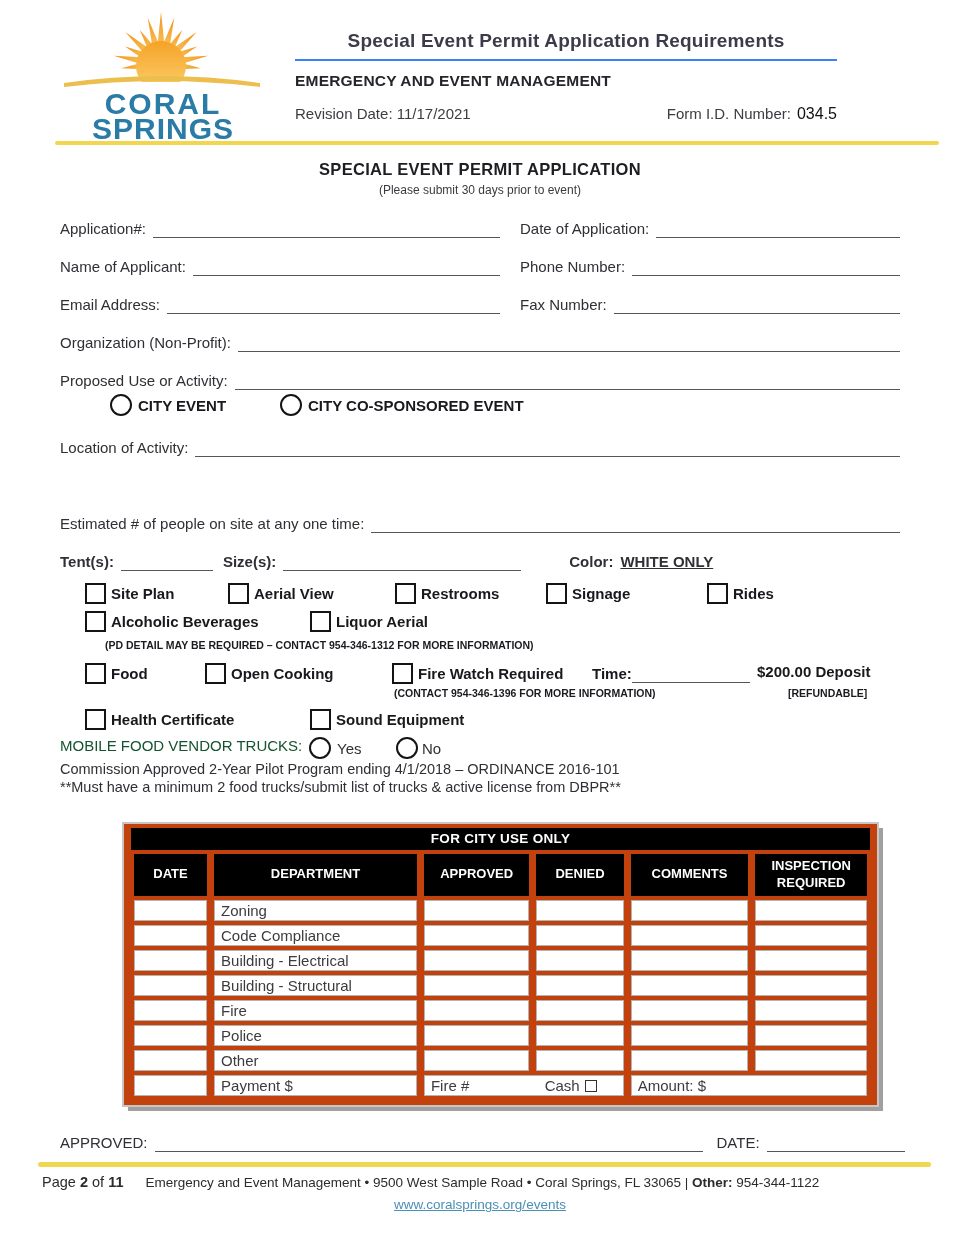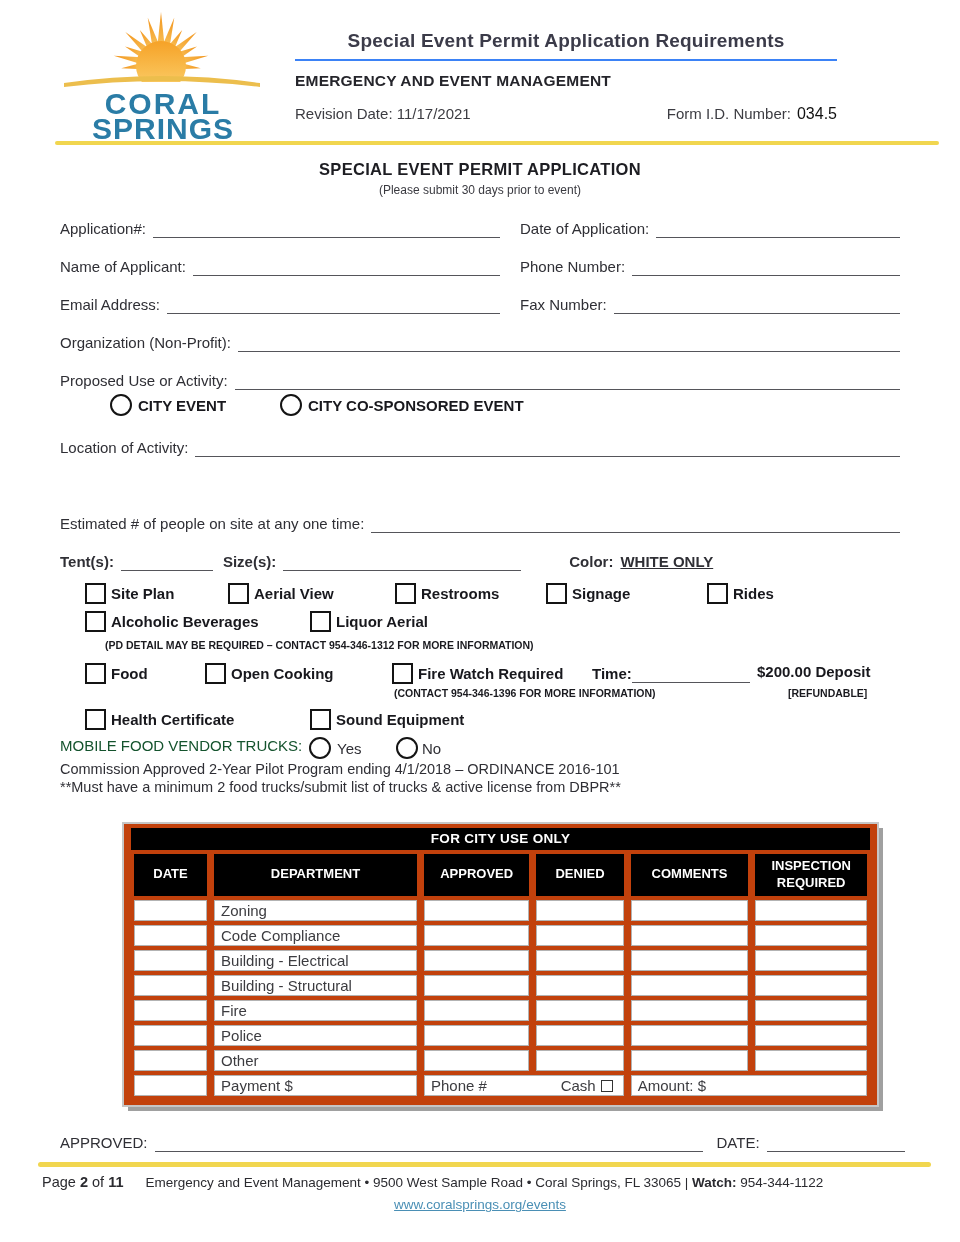--- a/index.html
+++ b/index.html
@@ -49,21 +49,21 @@
   
   .tableWrap { position:absolute; left:100px; top:822px; width:757px; background:#c2410c;
                border:2px solid #c6c6c6; padding:1px 3px 5px 3px;
                box-shadow:5px 5px 0 -1px #a0a0a0;margin-left:22px; }
   .tTitle { background:#000; color:#fff; text-align:center; font-weight:bold; font-size:13.5px;
             letter-spacing:0.3px; padding:3px 0 4px 0; margin:3px 4px 0 4px; }
   table.city { border-collapse:separate; border-spacing:7px 4px; width:100%; table-layout:fixed; }
   table.city th { background:#000; color:#fff; font-size:13px; font-weight:bold; text-align:center;
                   vertical-align:middle; padding:4px 1px; line-height:1.3; height:38px; }
   table.city td { border:1px solid #b3b3b3; height:21px; font-size:15px; color:#3c3c40;
-                  padding:1px 4px 1px 6px; background:#fff; vertical-align:middle; }
+                  padding:1px 20px 1px 6px; background:#fff; vertical-align:middle; }
   .paycell-flex { display:flex; justify-content:space-between; align-items:center; padding-right:6px; }
   .sq { width:12px; height:12px; border:1.6px solid #333; display:inline-block; margin-left:5px; vertical-align:-1px; }
 
   
   .footer1 { position:absolute; left:42px; right:28px; top:1174px; display:flex; align-items:baseline; font-size:13.5px; color:#2b2b30; }
   .pageblock { font-size:14.5px; margin-right:22px; white-space:nowrap; }
   .addr { white-space:nowrap; }
   .weblink { position:absolute; left:0; right:0; top:1197px; text-align:center; font-size:13.5px; }
   .weblink a { color:#4A8FB5; text-decoration:underline; }
 </style>
@@ -360,21 +360,21 @@
           <td></td>
           <td></td>
           <td></td>
           <td></td>
         </tr>
         <tr>
           <td></td>
           <td class="b" style="font-weight:normal">Payment $</td>
           <td colspan="2">
             <div class="paycell-flex">
-              <span>Phone #</span>
+              <span>Fire #</span>
               <span>
                 <span>Cash</span><span class="sq"></span>
               </span>
             </div>
           </td>
           <td colspan="2">Amount: $</td>
         </tr>
       </tbody>
     </table>
   </div>
@@ -391,21 +391,21 @@
 
   <div class="footer1">
     <span class="pageblock">
       <span>Page</span>
       <span class="b">2</span>
       <span>of</span>
       <span class="b">11</span>
     </span>
     <span class="addr">
       <span>Emergency and Event Management • 9500 West Sample Road • Coral Springs, FL 33065 |</span>
-      <span class="b">Watch:</span>
+      <span class="b">Other:</span>
       <span>954-344-1122</span>
     </span>
   </div>
   <div class="weblink">
     <a href="#">www.coralsprings.org/events</a>
   </div>
 
 </div>
 
 </body></html>

